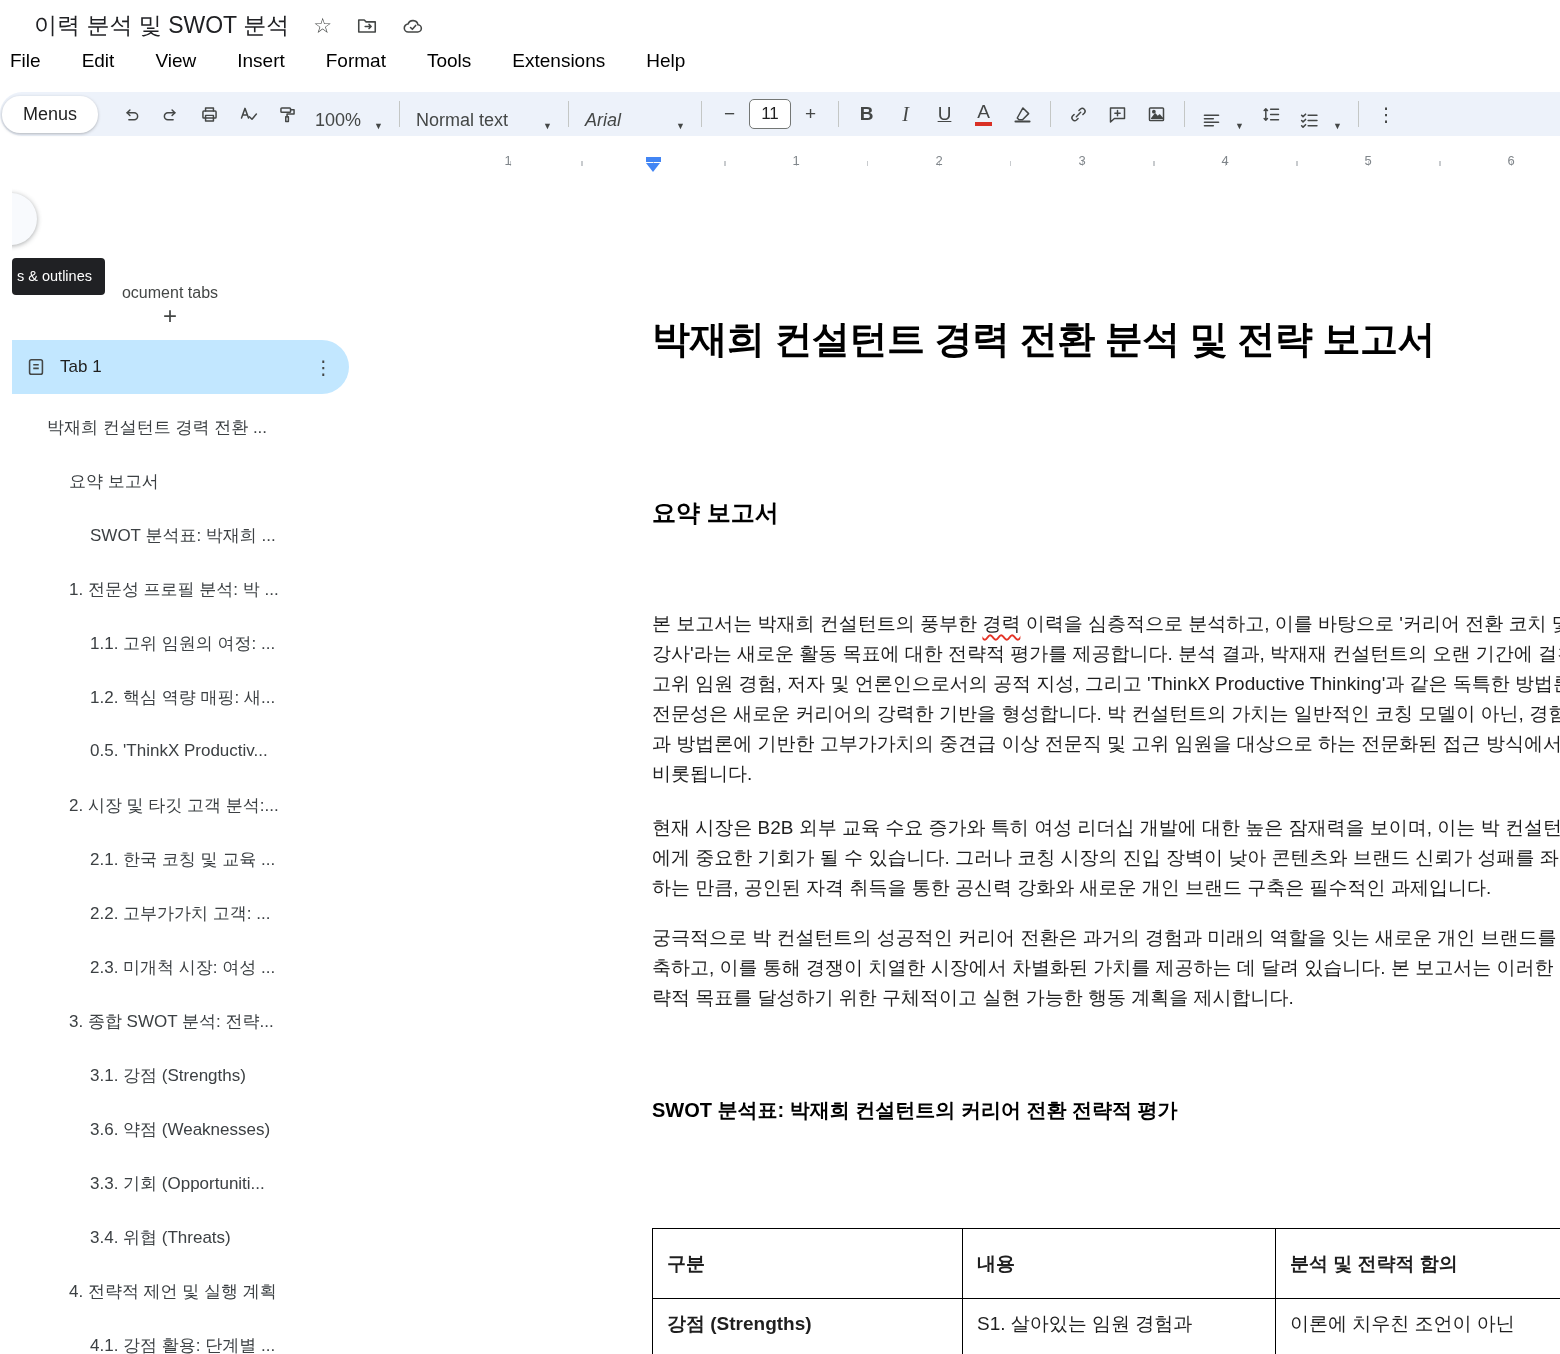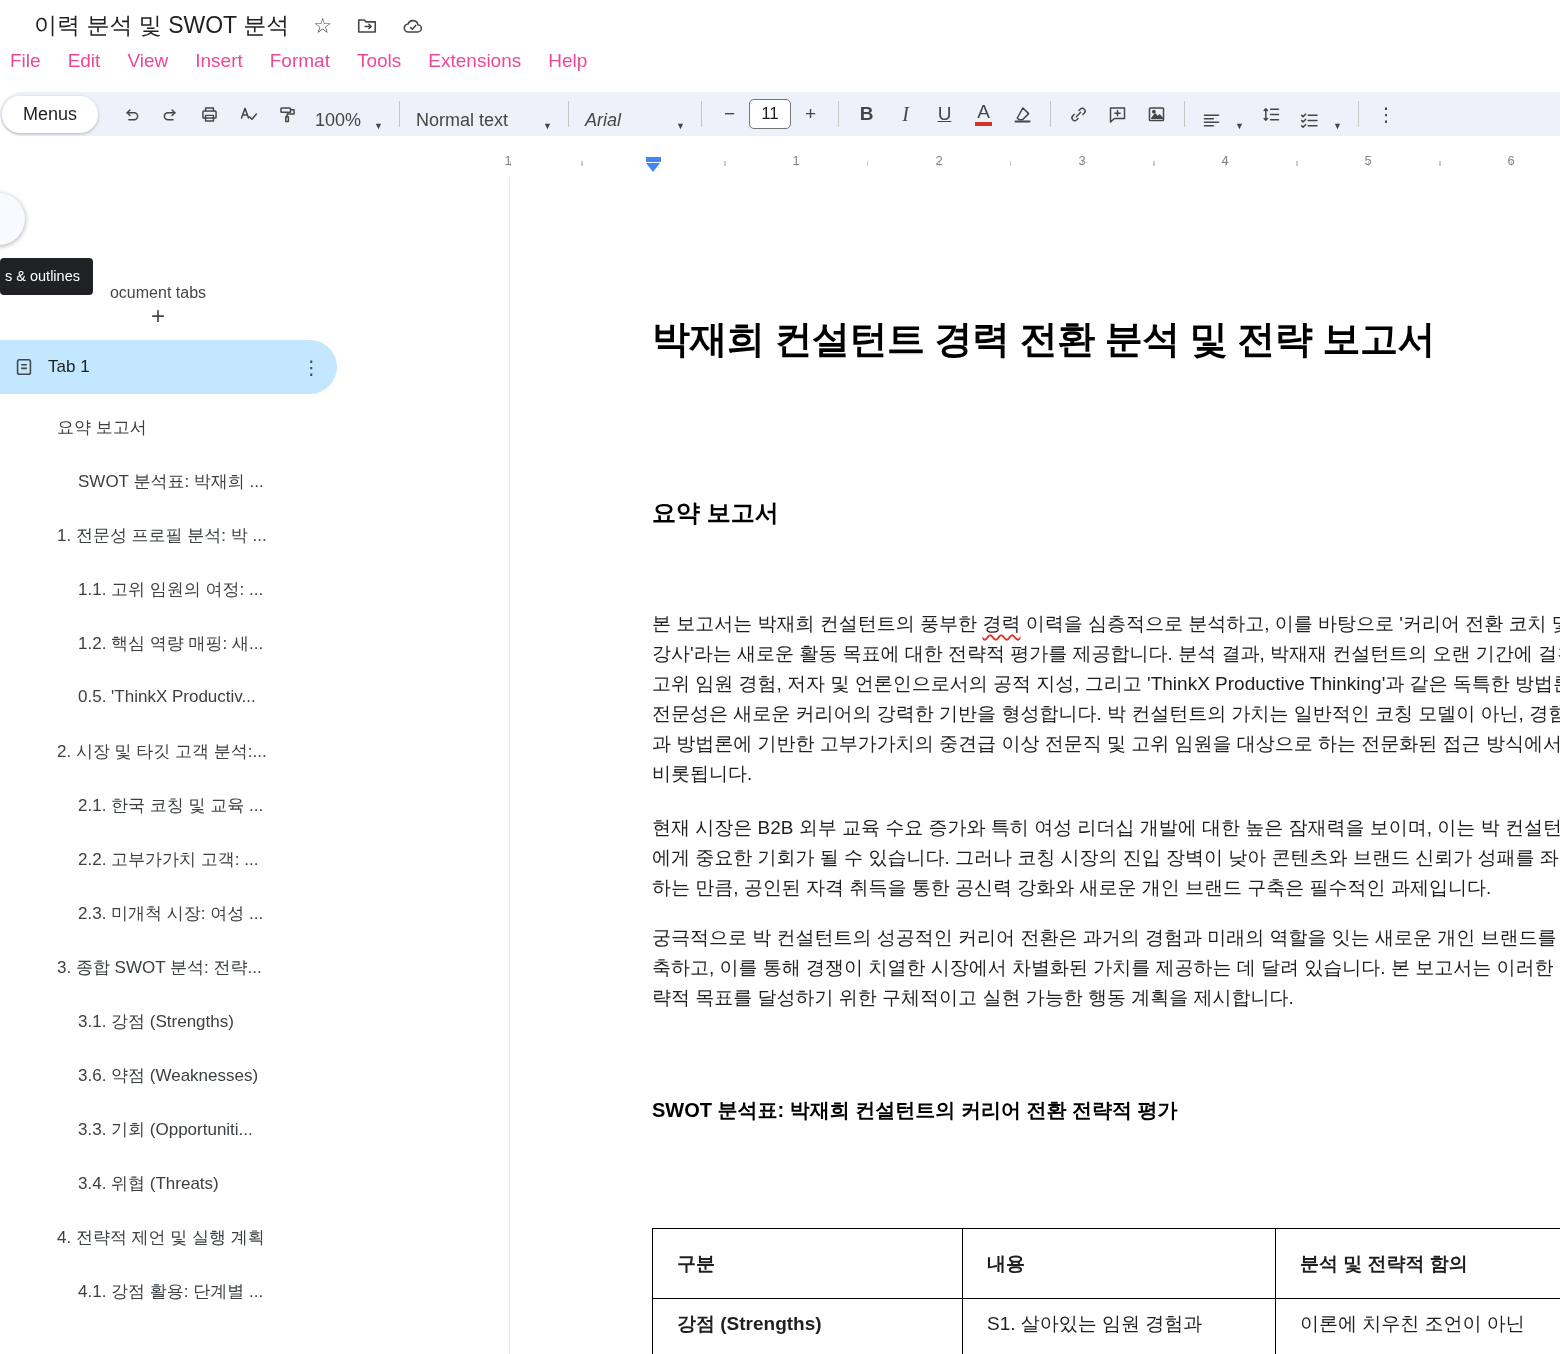--- a/index.html
+++ b/index.html
@@ -5,21 +5,21 @@
   * { margin:0; padding:0; box-sizing:border-box; }
   html,body { width:1560px; height:1354px; overflow:hidden; background:#fff;
     font-family:"Liberation Sans","DejaVu Sans",sans-serif; color:#1f1f1f; }
 
   
   .titlebar { position:absolute; top:0; left:0; right:0; height:82px; background:#fff; }
   .title-row { display:flex; align-items:center; gap:24px; padding:10px 0 0 10px; }
   .doc-title { font-size:23px; color:#202124;margin-left:24px; }
   .hicon { color:#444746; font-size:21px; display:flex; align-items:center; cursor:pointer; }
   .hicon svg { width:22px; height:22px; }
-  .menubar { display:flex; gap:27px; font-size:19px; color:#ec4899; padding-left:10px; margin-top:9px; }
+  .menubar { display:flex; gap:41px; font-size:19px; color:#000000; padding-left:10px; margin-top:9px; }
   .menubar span { cursor:pointer; }
 
   
   .toolbar { position:absolute; top:92px; left:0; right:-24px; height:44px; background:#edf2fa;
     border-radius:22px; display:flex; align-items:center; padding-left:2px; }
   .menus-pill { background:#fff; border:none; border-radius:18px; height:37px; padding:0 21px;
     font-size:18px; color:#1f1f1f; box-shadow:0 1px 3px rgba(60,64,67,.35); margin-right:14px;
     font-family:inherit; cursor:pointer; }
   .tbtn { width:39px; height:33px; display:flex; align-items:center; justify-content:center;
     border-radius:6px; color:#444746; font-size:19px; cursor:pointer; flex:none; }
@@ -38,21 +38,21 @@
   
   .ruler { position:absolute; top:150px; left:0; right:0; height:27px; background:#fff; }
   .ruler .ticks { position:absolute; left:510px; right:0; top:11px; height:5px;
     background:repeating-linear-gradient(to right,#c8cbce 0 1px,transparent 1px 71.5px); }
   .rnum { position:absolute; top:3px; font-size:13px; color:#80868b; transform:translateX(-50%); }
   .indent-bar { position:absolute; left:646px; top:7px; width:15px; height:5px; background:#4285f4; cursor:pointer; }
   .indent-tri { position:absolute; left:646px; top:13px; width:0; height:0; cursor:pointer;
     border-left:7.5px solid transparent; border-right:7.5px solid transparent; border-top:9px solid #4285f4; }
 
   
-  .sidebar { position:absolute; top:178px; left:0; width:510px; bottom:0; background:#fff;
+  .sidebar { position:absolute; top:178px; left:12px; width:510px; bottom:0; background:#fff;
     border-right:1px solid #e7e8eb; overflow:hidden; }
   .fab { position:absolute; left:-27px; top:15px; width:52px; height:52px; border-radius:50%;
     background:#f8fafd; box-shadow:0 1px 5px rgba(60,64,67,.45); cursor:pointer; }
   .tooltip { position:absolute; left:0; top:80px; height:37px; line-height:37px; background:#202124;
     color:#fff; font-size:14.5px; padding:0 13px 0 5px; border-radius:4px; white-space:nowrap; }
   .tabs-header { position:absolute; top:106px; left:0; width:316px; height:34px; display:flex;
     align-items:center; justify-content:space-between; font-size:16px; color:#444746;flex-direction:column; }
   .add-tab { font-size:24px; font-weight:300; color:#444746; width:32px; text-align:center; cursor:pointer; }
   .tab-row { position:absolute; top:162px; left:0; width:337px; height:54px; background:#c2e7ff;
     border-radius:0 27px 27px 0; display:flex; align-items:center; padding-left:13px; gap:13px;
@@ -68,21 +68,21 @@
   .page { position:absolute; left:0; top:0; width:1215px; height:1500px; background:#fff;
     padding:137px 144px 0 142px; cursor:text; }
   .page h1 { font-size:38px; line-height:48px; font-weight:700; color:#000; letter-spacing:-.5px; white-space:nowrap; }
   .page h2 { margin-top:134px; font-size:24px; font-weight:700; color:#000; }
   .page p { font-size:19px; line-height:30px; color:#1f1f1f; }
   .p1 { margin-top:80px; } .p2 { margin-top:24px; } .p3 { margin-top:20px; }
   .misspell { text-decoration:underline; text-decoration-style:wavy; text-decoration-color:#e43326;
     text-decoration-thickness:2px; text-underline-offset:4px; }
   .page h3 { margin-top:84px; font-size:20px; font-weight:700; color:#000; }
   .swot { margin-top:104px; border-collapse:collapse; width:929px; table-layout:fixed; }
-  .swot th, .swot td { border:1.5px solid #000; padding:12px 24px; font-size:19px; text-align:left; }
+  .swot th, .swot td { border:1.5px solid #000; padding:12px 14px; font-size:19px; text-align:left; }
   .swot th { height:70px; vertical-align:middle; font-weight:700; }
   .swot td { height:90px; vertical-align:top; }
   .cell-b { font-weight:700; }
 </style>
 </head>
 <body>
 
 <header class="titlebar">
   <div class="title-row">
     <span class="doc-title">이력 분석 및 SWOT 분석</span>
@@ -255,20 +255,21 @@
   <div class="tab-row">
     <svg viewBox="0 0 24 24">
         <rect x="5" y="4" width="14" height="16" rx="2"></rect>
         <path d="M9 9.5h6M9 13.5h6"></path>
       </svg>
     <span>Tab 1</span>
     <span class="kebab">⋮</span>
   </div>
 
   <div class="outline">
+    <div class="o-item lvl0">박재희 컨설턴트 경력 전환 ...</div>
     <div class="o-item lvl1">요약 보고서</div>
     <div class="o-item lvl2">SWOT 분석표: 박재희 ...</div>
     <div class="o-item lvl1">1. 전문성 프로필 분석: 박 ...</div>
     <div class="o-item lvl2">1.1. 고위 임원의 여정: ...</div>
     <div class="o-item lvl2">1.2. 핵심 역량 매핑: 새...</div>
     <div class="o-item lvl2">0.5. 'ThinkX Productiv...</div>
     <div class="o-item lvl1">2. 시장 및 타깃 고객 분석:...</div>
     <div class="o-item lvl2">2.1. 한국 코칭 및 교육 ...</div>
     <div class="o-item lvl2">2.2. 고부가가치 고객: ...</div>
     <div class="o-item lvl2">2.3. 미개척 시장: 여성 ...</div>

